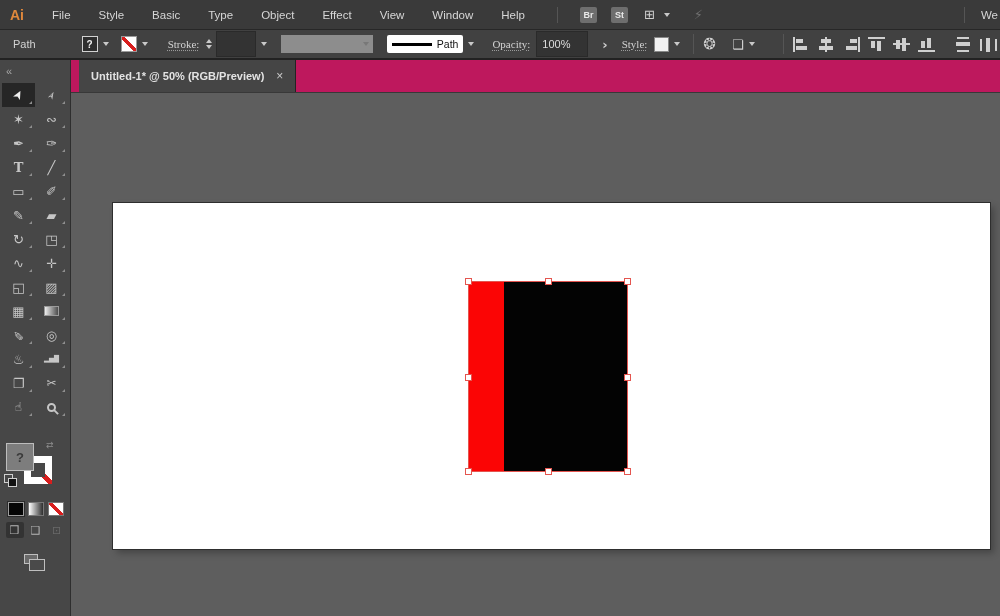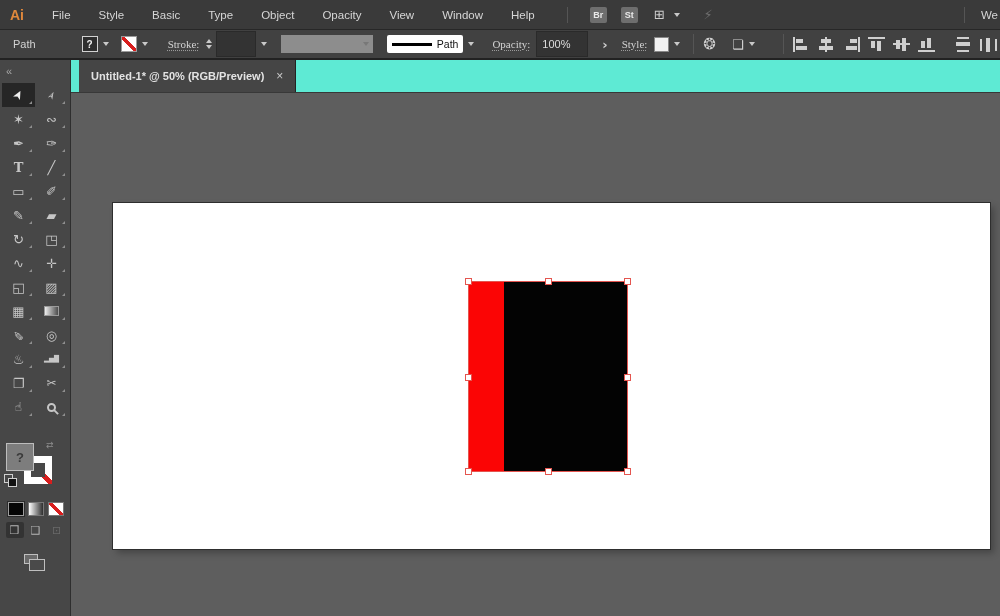--- a/index.html
+++ b/index.html
@@ -147,21 +147,21 @@
     color:#b5b5b5; font-size:11px; font-family:"DejaVu Sans",sans-serif; }
   .dmode.active { background:#333; border-radius:2px; }
   .dmode.disabled { opacity:.3; }
   .smglyph { position:absolute; left:24px; top:494px; width:14px; height:10px;
     border:1px solid #bfbfbf; background:#6a6a6a; }
   .smglyph::after { content:''; position:absolute; left:4px; top:4px; width:14px; height:10px;
     border:1px solid #bfbfbf; background:#4a4a4a; }
 
   
   .content { flex:1; display:flex; flex-direction:column; min-width:0; }
-  .tabbar { height:33px; background:#5eead4; border-bottom:1px solid #383838;
+  .tabbar { height:33px; background:#be185d; border-bottom:1px solid #383838;
     display:flex; align-items:stretch; }
   .tab { margin-left:8px; background:#454545; display:flex; align-items:center;
     padding:0 12px; color:#e3e3e3; font-size:11px; font-weight:bold; gap:12px;
     border-right:1px solid #232323; }
   .tab-close { color:#c9c9c9; font-weight:normal; font-size:12px; }
 
   .canvas { flex:1; position:relative; background:#5e5e5e; overflow:hidden; }
   .artboard { position:absolute; left:42px; top:110px; width:877px; height:346px;
     background:#fff; box-shadow:0 0 0 1px #2e2e2e, 4px 4px 7px rgba(0,0,0,.28); }
   .selobj { position:absolute; left:397px; top:188px; width:160px; height:191px;
@@ -182,21 +182,21 @@
 <div class="app">
 
   <div class="menubar">
     <span class="ai-logo">Ai</span>
     <div class="menu-items" id="menu-items">
         <div class="menu-item">File</div>
         <div class="menu-item">Style</div>
         <div class="menu-item">Basic</div>
         <div class="menu-item">Type</div>
         <div class="menu-item">Object</div>
-        <div class="menu-item">Opacity</div>
+        <div class="menu-item">Effect</div>
         <div class="menu-item">View</div>
         <div class="menu-item">Window</div>
         <div class="menu-item">Help</div>
       </div>
     <span class="msep" style="margin-left:18px"></span>
     <button class="mini-btn">Br</button>
     <button class="mini-btn">St</button>
     <span class="arrange">
       <span>⊞</span>
       <span class="caret"></span>

